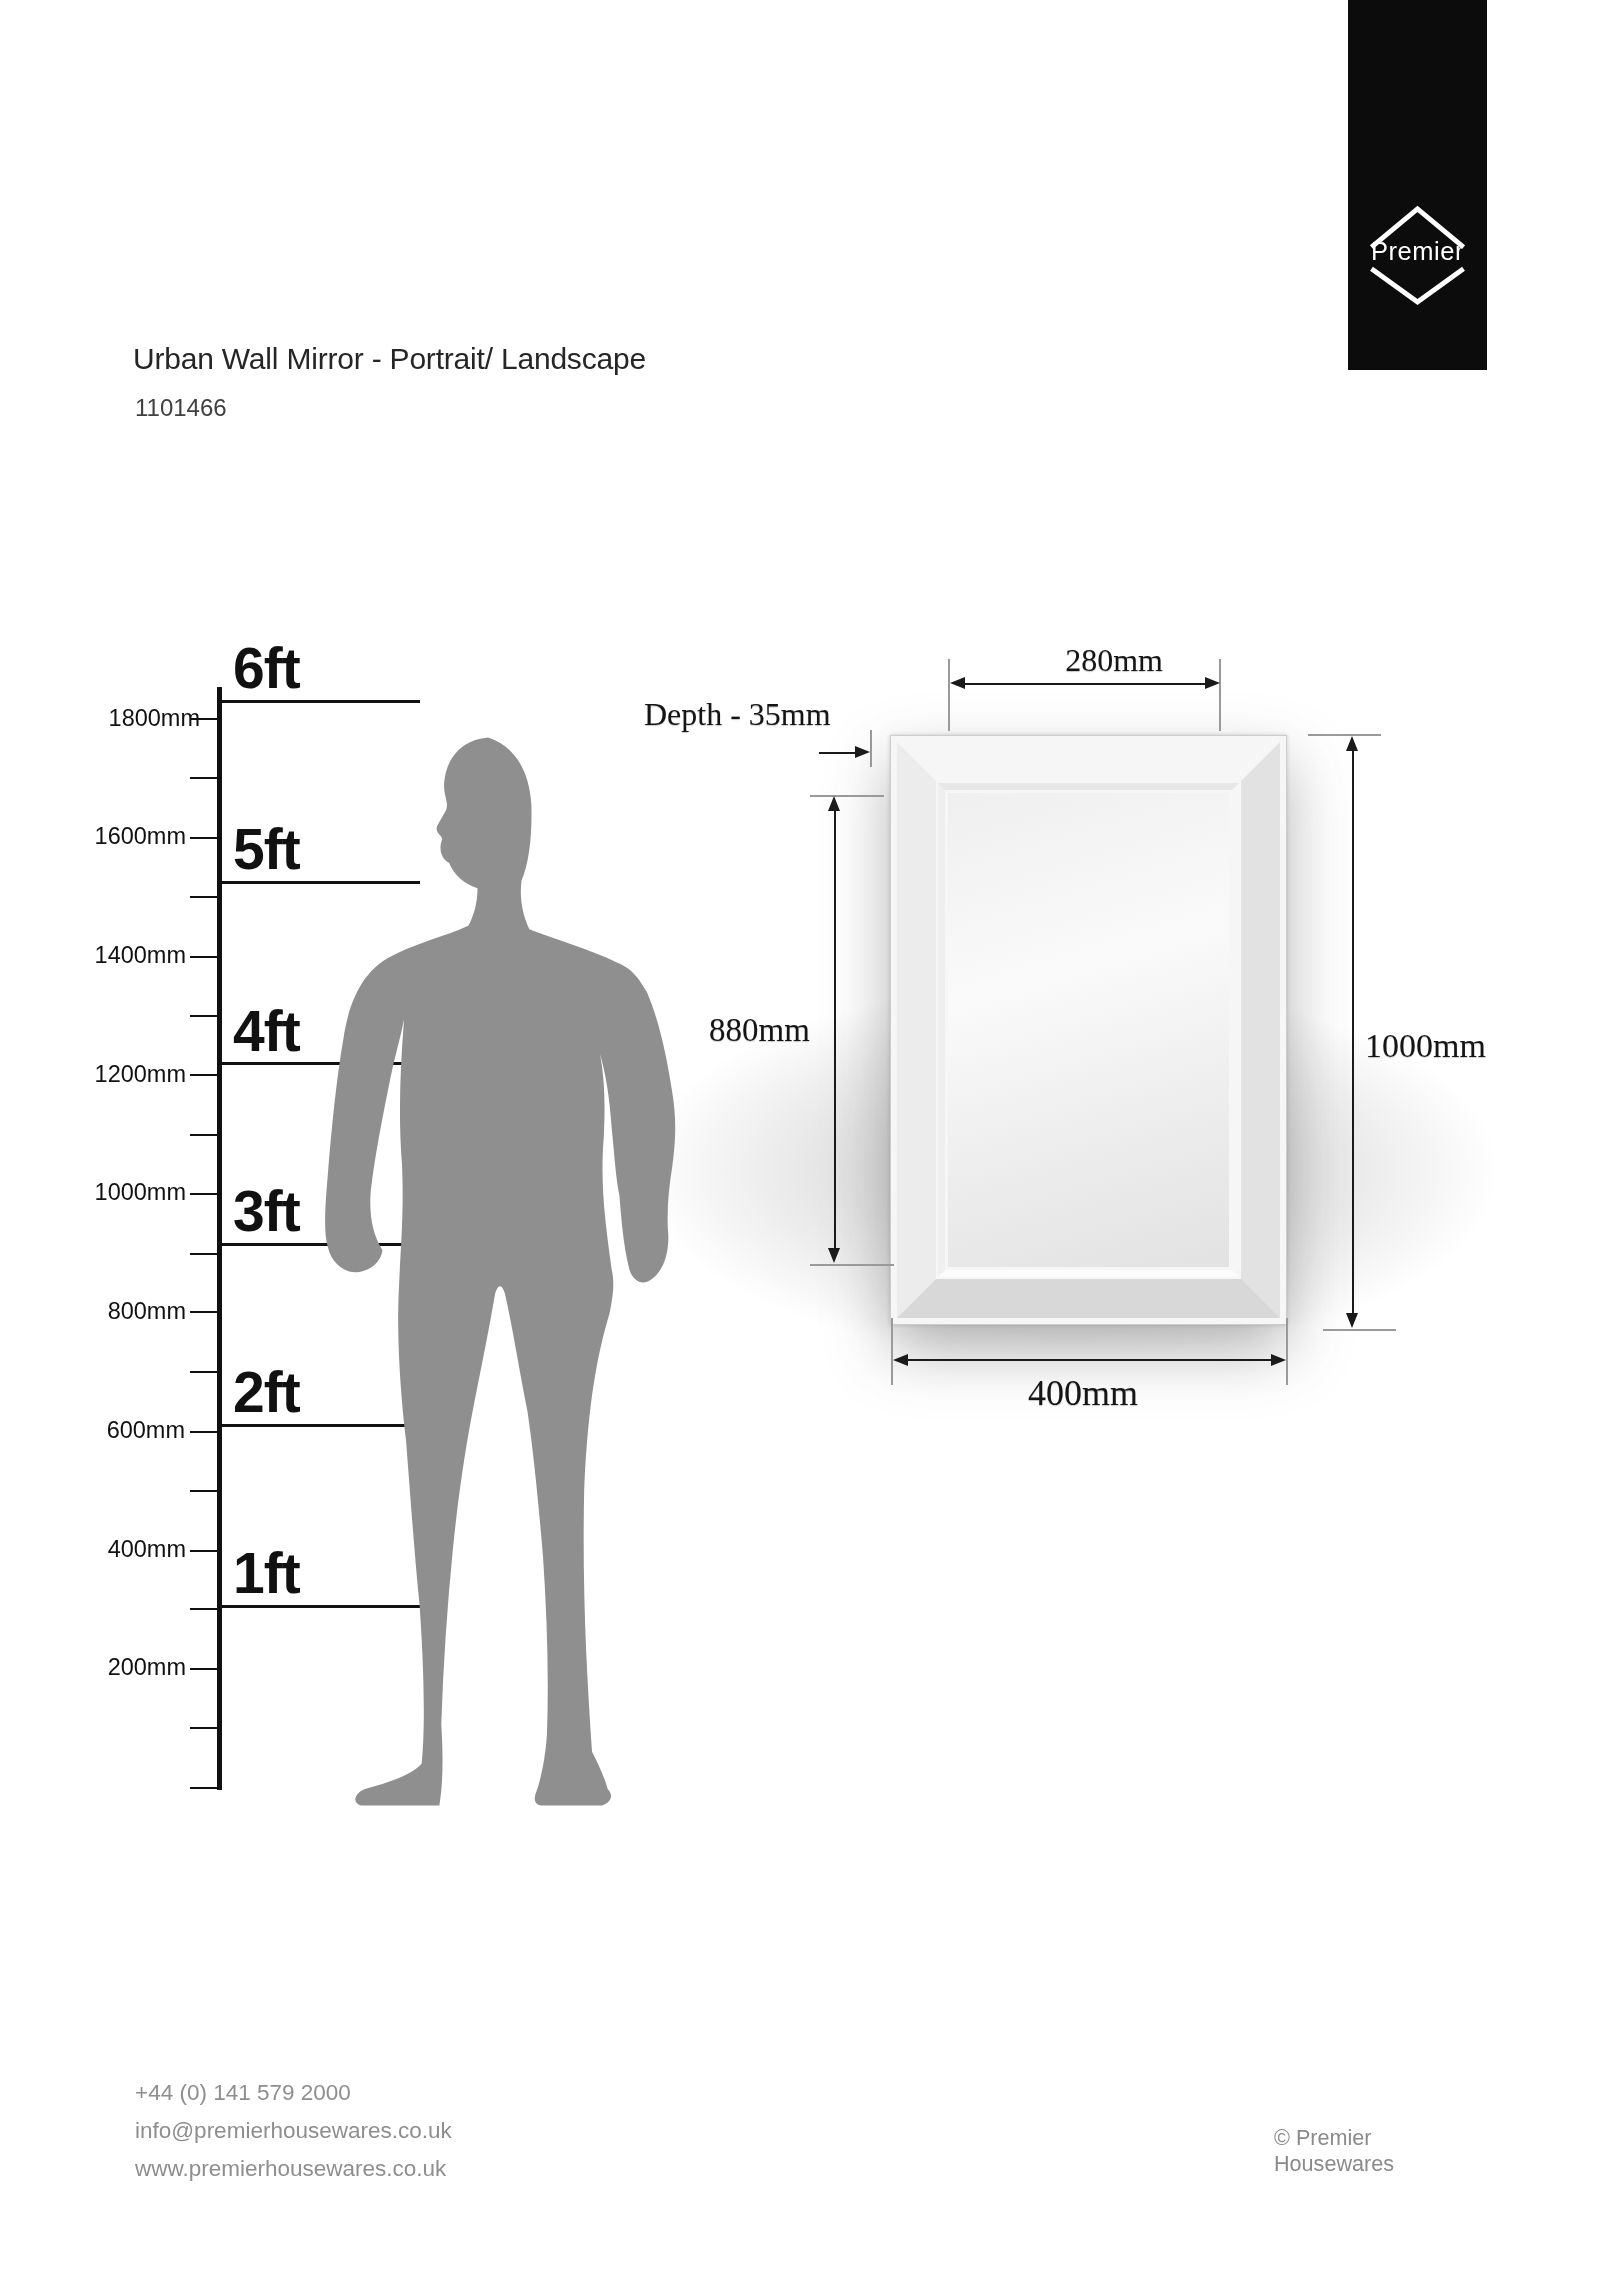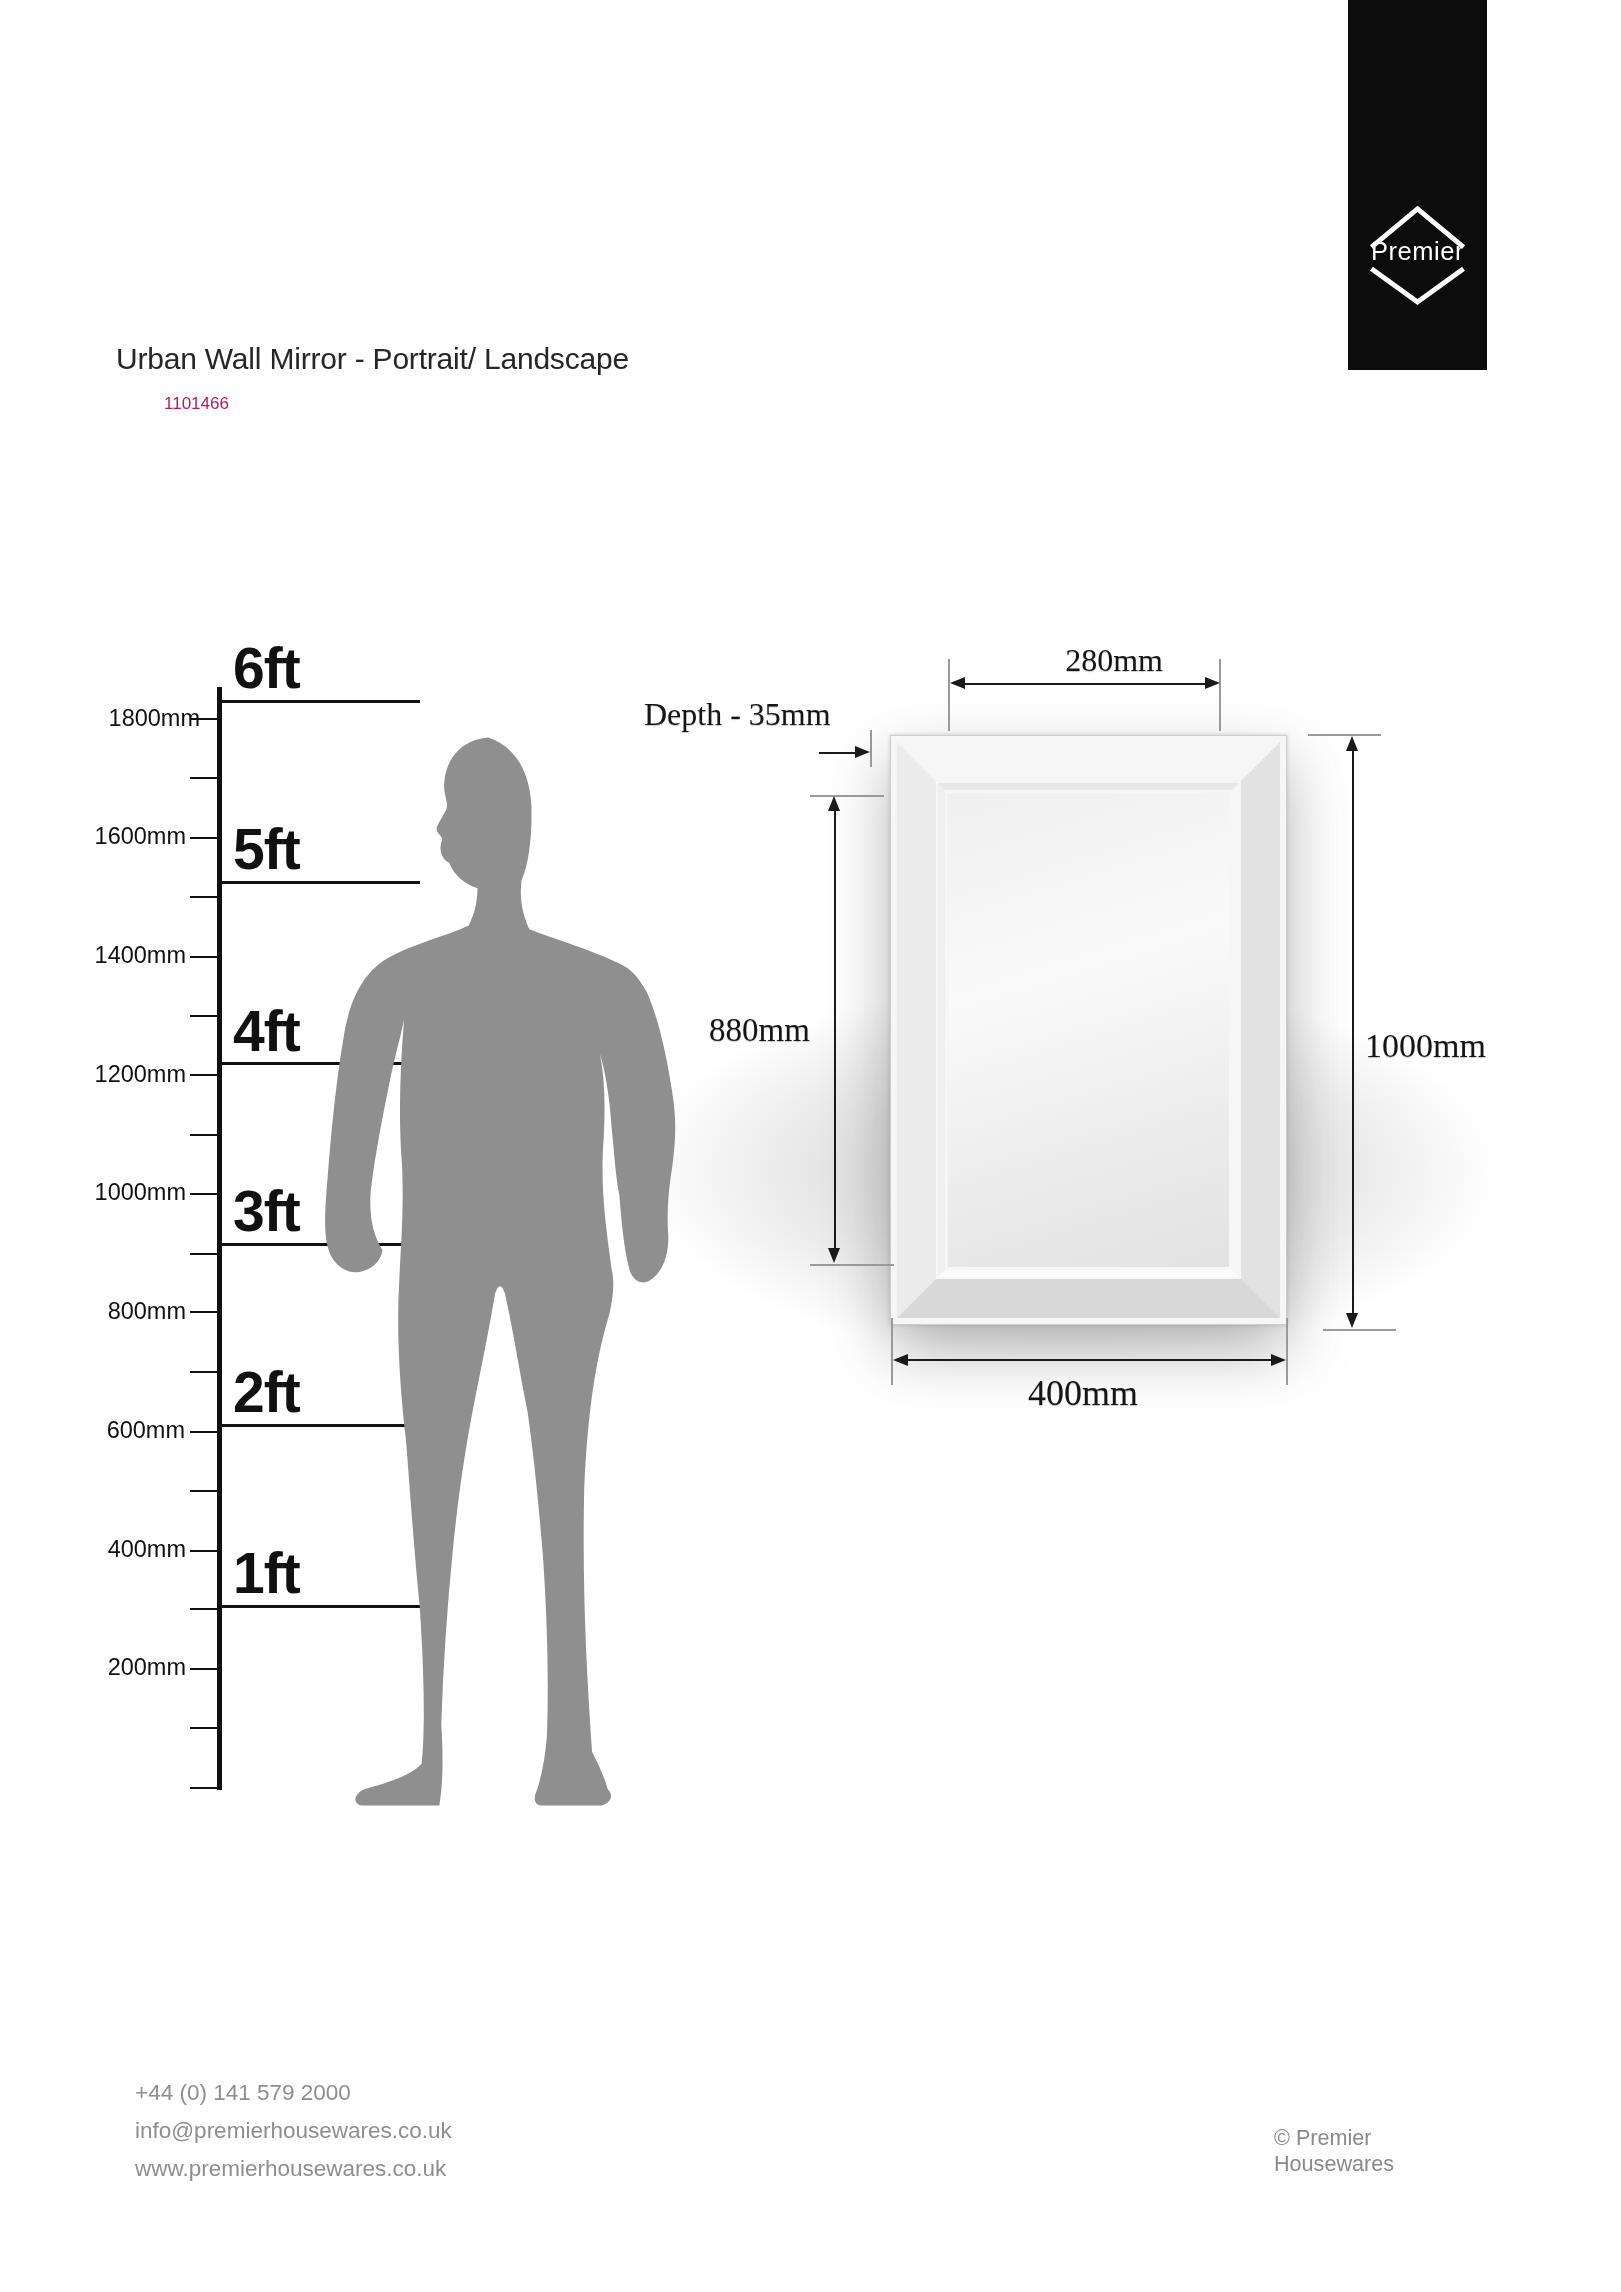--- a/index.html
+++ b/index.html
@@ -1,22 +1,22 @@
 <!DOCTYPE html>
 <html><head>
 <meta charset="utf-8">
 <style>
   html,body{margin:0;padding:0;background:#ffffff;}
   #page{position:relative;width:1621px;height:2293px;background:#ffffff;overflow:hidden;
         font-family:"Liberation Sans","DejaVu Sans",sans-serif;}
   .abs{position:absolute;}
 
   
-  #title{left:116px;top:342px;font-size:30px;color:#262626;letter-spacing:-0.2px;}
-  #sku{left:135px;top:394px;font-size:17px;color:#be185d;margin-left:29px;}
+  #title{left:133px;top:342px;font-size:30px;color:#262626;letter-spacing:-0.2px;}
+  #sku{left:135px;top:394px;font-size:24px;color:#404040;}
 
   
   #logo-box{left:1348px;top:0;width:139px;height:370px;background:#0c0c0c;}
   #logo-text{left:0;top:237px;width:139px;text-align:center;color:#ffffff;font-size:25.5px;letter-spacing:0.5px;}
 
   
   .ruler-line{background:#111111;}
   .mm-label{font-size:23.5px;color:#111111;text-align:right;width:147px;}
   .ft-label{font-size:57px;font-weight:600;color:#111111;letter-spacing:-1px;}
 

